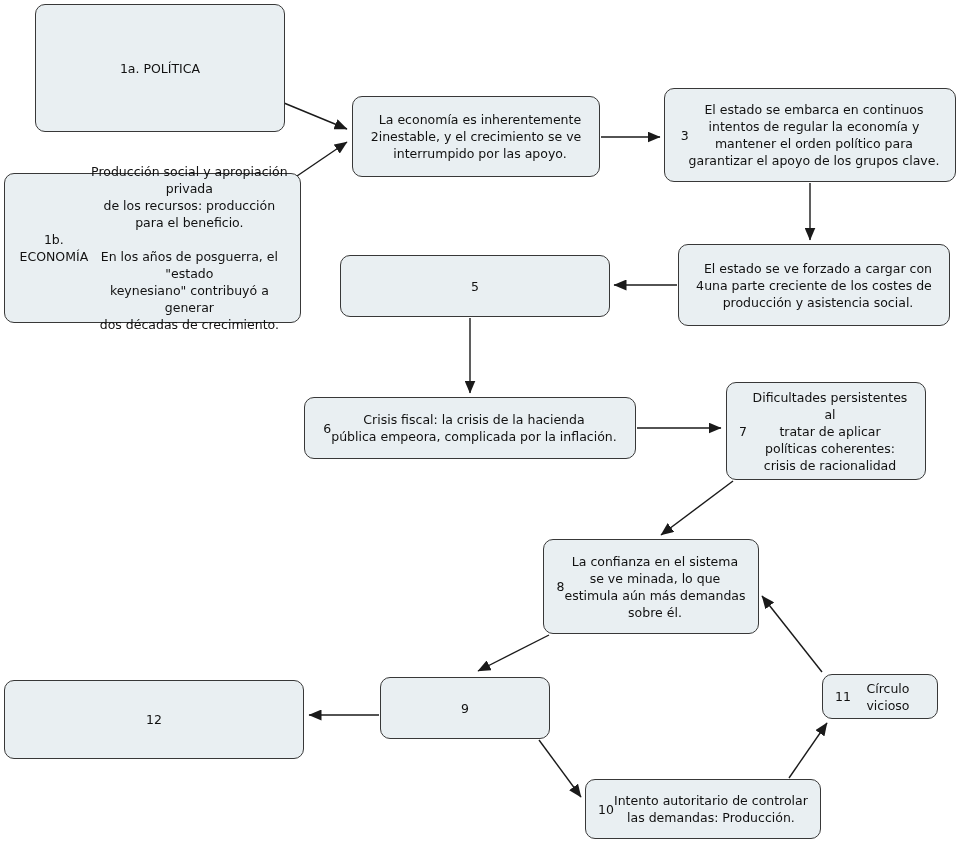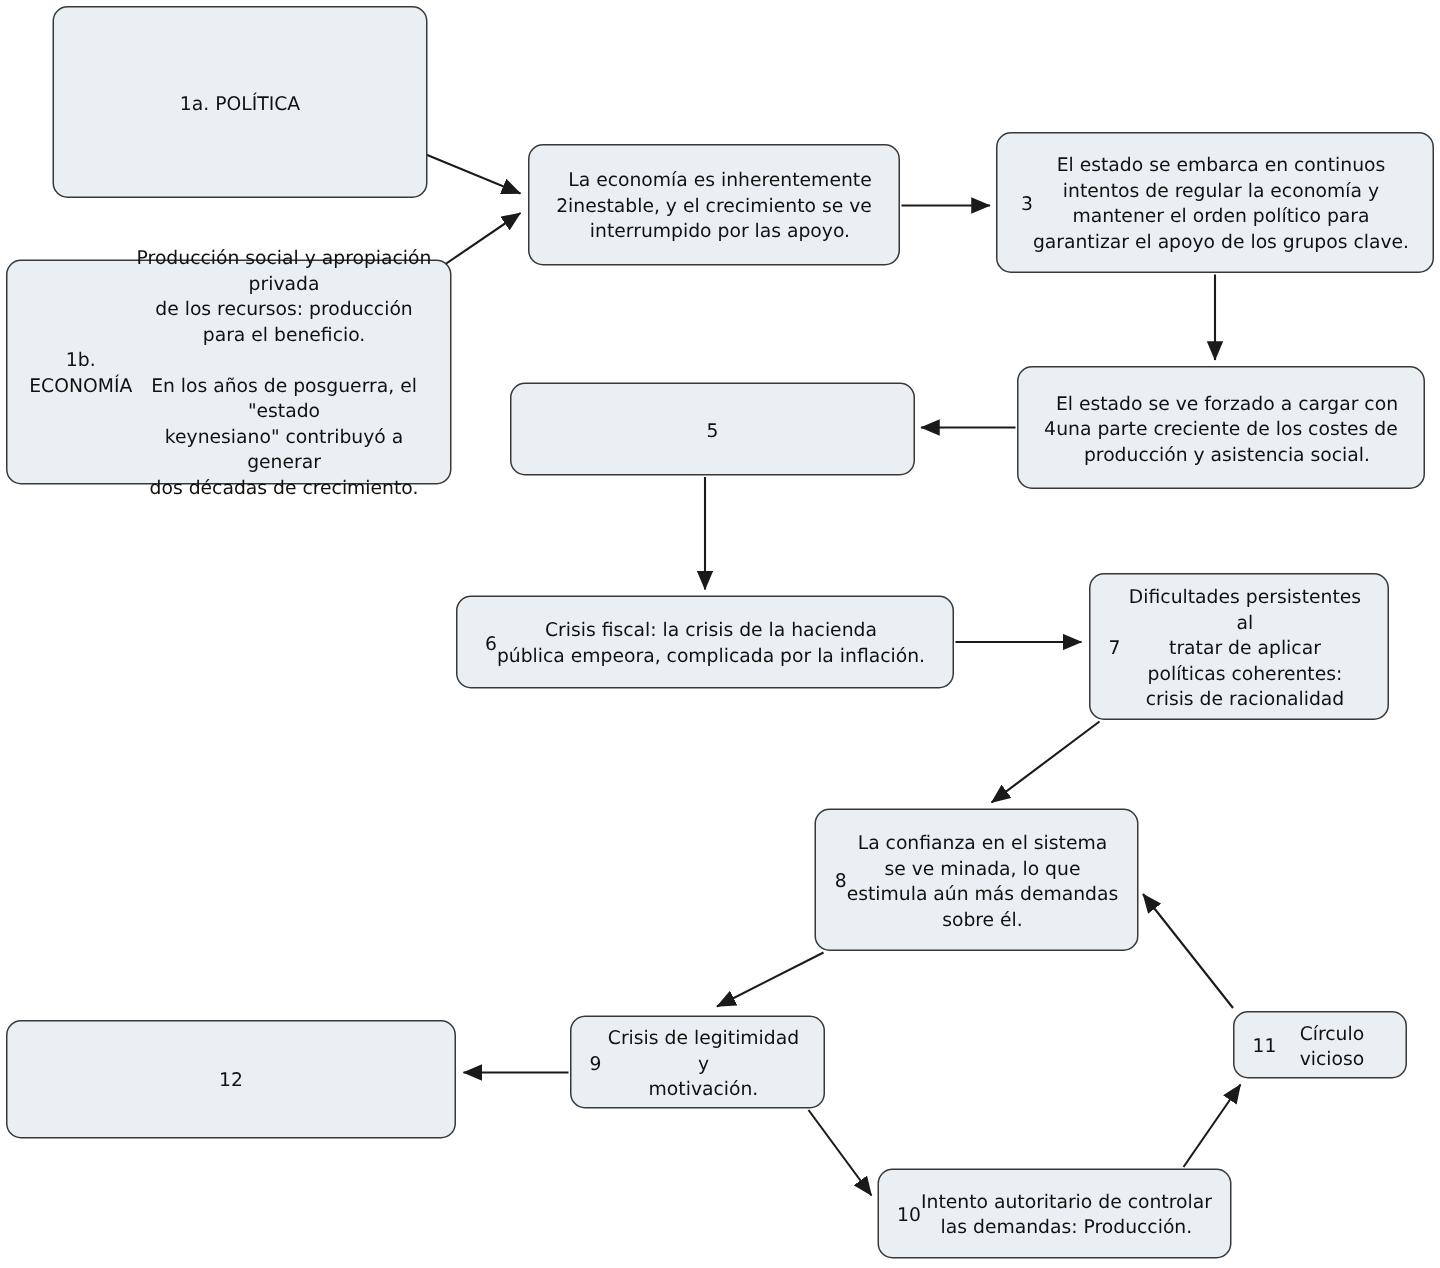--- a/index.html
+++ b/index.html
@@ -122,22 +122,20 @@
   <div class="node" style="left:543px; top:539px; width:216px; height:95px;">
     <div class="node-num">8</div>
     <div class="node-body">La confianza en el sistema
 se ve minada, lo que
 estimula aún más demandas
 sobre él.</div>
   </div>
 
   <div class="node" style="left:380px; top:677px; width:170px; height:62px;">
     <div class="node-num">9</div>
-    <div class="node-body">Crisis de legitimidad y
-motivación.</div>
   </div>
 
   <div class="node" style="left:585px; top:779px; width:236px; height:60px;">
     <div class="node-num">10</div>
     <div class="node-body">Intento autoritario de controlar
 las demandas: Producción.</div>
   </div>
 
   <div class="node" style="left:822px; top:674px; width:116px; height:45px;">
     <div class="node-num">11</div>

